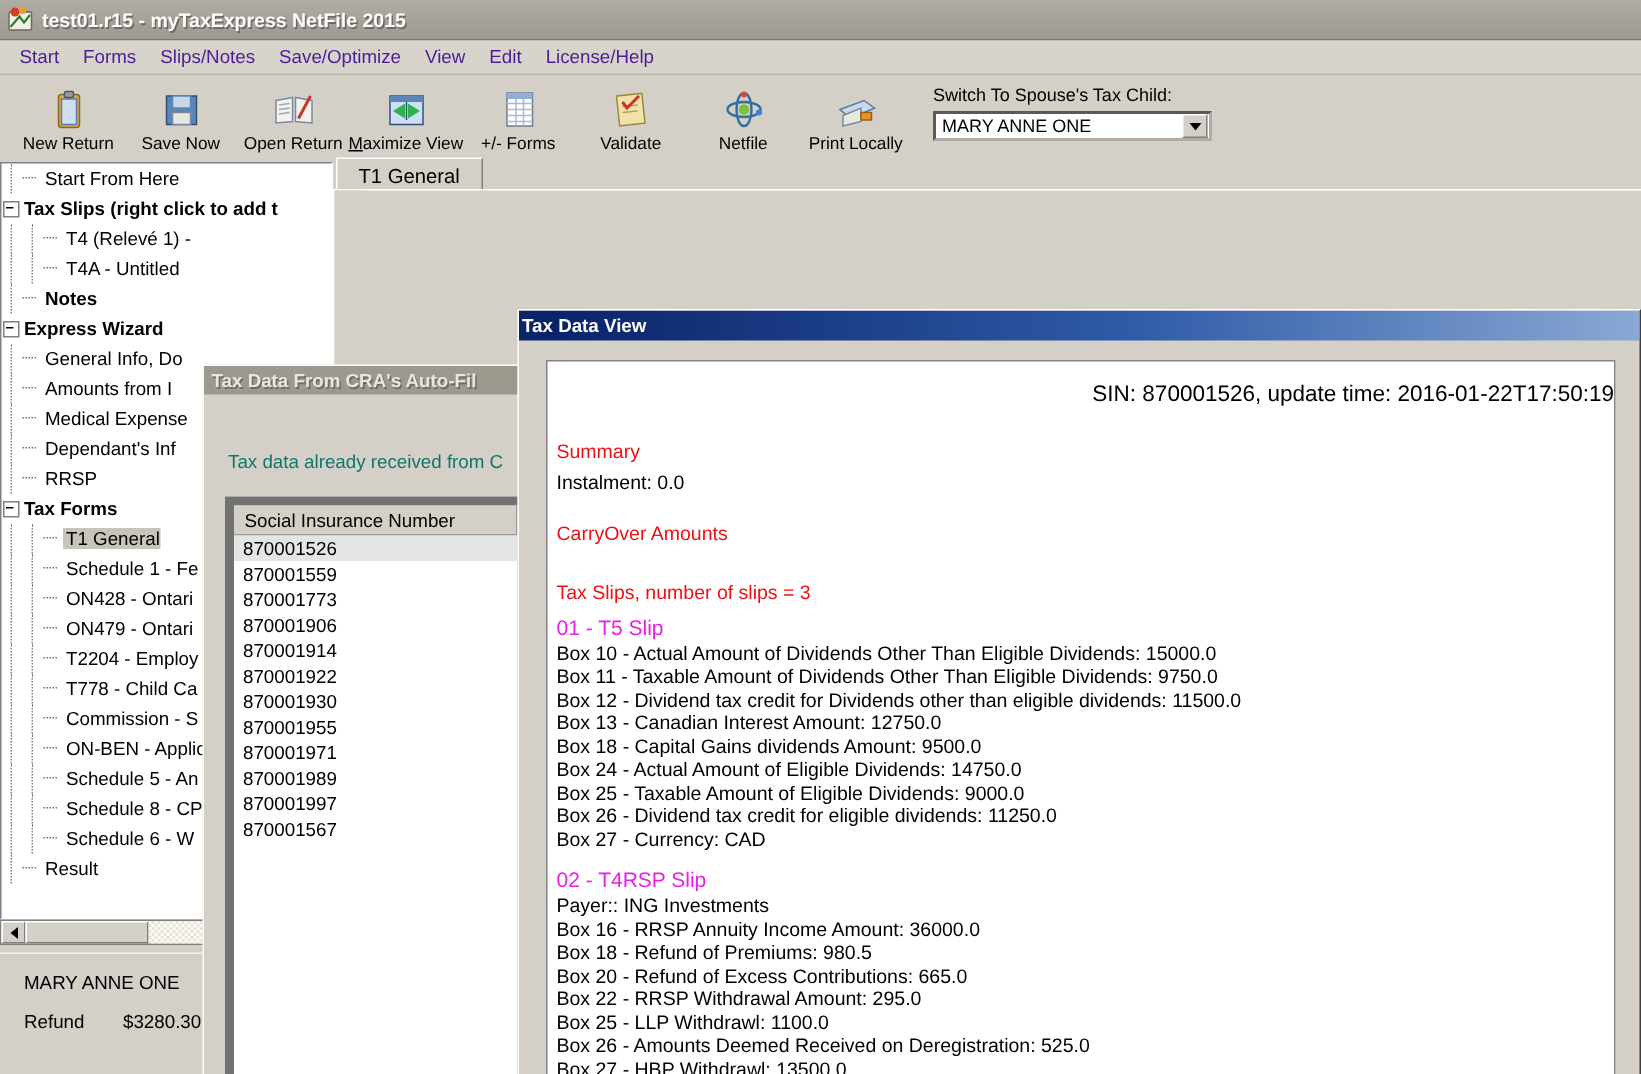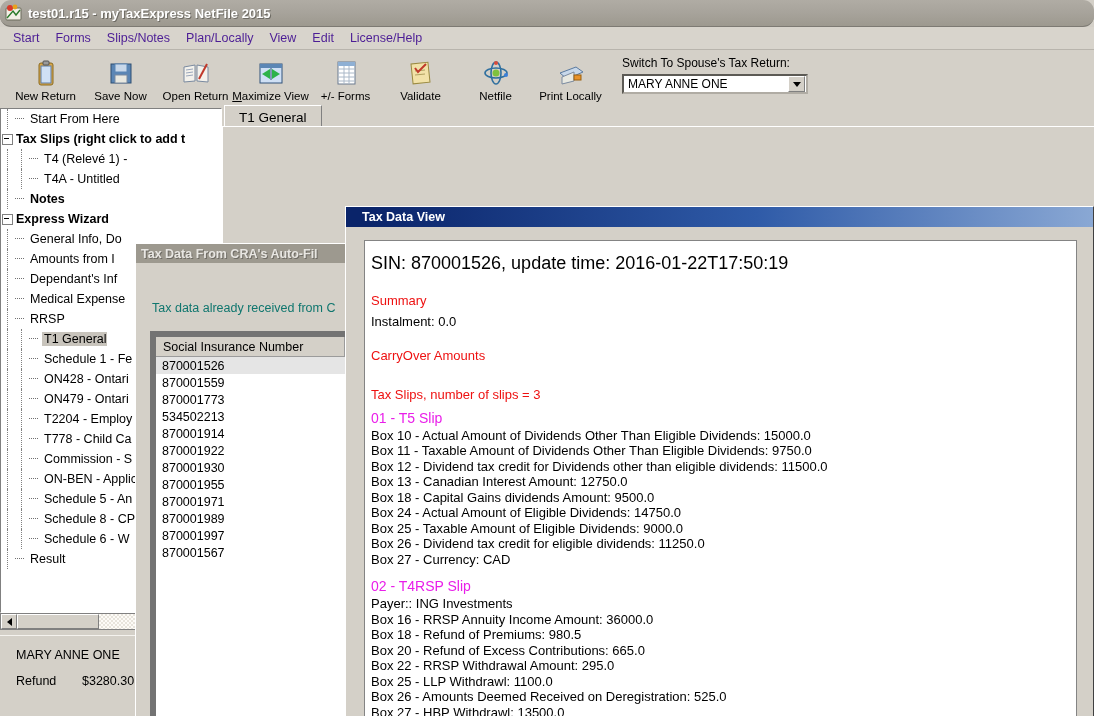--- a/index.html
+++ b/index.html
@@ -15,21 +15,21 @@
     width: 1094px; height: 716px;
     background: #d4d0c8;
     overflow: hidden;
   }
 
   
   .titlebar {
     position: absolute; left: 0; top: 0; width: 1094px; height: 27px;
     background: linear-gradient(to bottom, #b0aca4 0%, #a8a49c 45%, #9d998f 100%);
     border-bottom: 1px solid #7d7a73;
-    display: flex; align-items: center; border-radius: 11px;
+    display: flex; align-items: center;
   }
   .titlebar .app-icon {
     width: 18px; height: 18px; margin-left: 5px; margin-right: 5px;
     position: relative; flex: 0 0 auto;
   }
   .titlebar .title-text {
     font-size: 13px; font-weight: bold; color: #ffffff;
     text-shadow: 1px 1px 0 #6e6b64;
     letter-spacing: 0px;
   }
@@ -258,40 +258,40 @@
   .dlg-view {
     position: absolute; left: 345px; top: 104px; width: 749px; height: 612px;
     background: #d4d0c8;
     border-top: 1px solid #ffffff; border-left: 1px solid #ffffff;
     border-right: 1px solid #404040; border-bottom: 1px solid #404040;
     overflow: hidden;
   }
   .dlg-view .dv-title {
     height: 20px;
     background: linear-gradient(to right, #0a246a 0%, #0a246a 3%, #2f5ba8 55%, #8aa8d4 100%);
-    display: flex; align-items: center; padding-left: 16px;
+    display: flex; align-items: center; padding-left: 2px;
     font-size: 12.5px; font-weight: bold; color: #ffffff;
     white-space: nowrap;
   }
   .dv-body {
     position: absolute; left: 18px; top: 33px; width: 713px; height: 526px;
     background: #ffffff;
     border: 1px solid #848484;
     padding: 10px 0 0 4px;
     overflow: hidden;
   }
   .dv-line {
     font-size: 13px; color: #000; line-height: 15.5px; white-space: nowrap;
     padding-left: 2px;
   }
   .dv-line.h-red {
     color: #ee1111; font-size: 13px; line-height: 26px; font-weight: normal;
   }
   .dv-line.h-mag { color: #e91ee9; font-size: 14px; line-height: 20px; }
-  .dv-line.first { font-size: 18px; line-height: 24px; }
+  .dv-line.first { font-size: 15px; line-height: 24px; text-align: right; }
   .dv-spacer { height: 13px; }
   .dv-spacer.sm { height: 9px; }
 </style>
 </head>
 <body>
 
 <div id="app">
 
   <div class="titlebar">
     <div class="app-icon">
@@ -302,21 +302,21 @@
         <circle cx="10" cy="3" r="2.4" fill="#e8a21c"></circle>
       </svg>
     </div>
     <div class="title-text">test01.r15 - myTaxExpress NetFile 2015</div>
   </div>
 
   <div class="menubar">
     <div class="menu-item">Start</div>
     <div class="menu-item">Forms</div>
     <div class="menu-item">Slips/Notes</div>
-    <div class="menu-item">Plan/Locally</div>
+    <div class="menu-item">Save/Optimize</div>
     <div class="menu-item">View</div>
     <div class="menu-item">Edit</div>
     <div class="menu-item">License/Help</div>
   </div>
 
   <div class="toolbar">
 
     <div class="tb-btn">
       <div class="tb-icon">
         <svg width="30" height="29" viewBox="0 0 30 29">
@@ -412,21 +412,21 @@
         <svg width="30" height="29" viewBox="0 0 30 29">
           <path d="M4 14 L20 8 L27 13 L11 20 Z" fill="#c8d8ea" stroke="#5b7a9f"></path>
           <path d="M6 18 L18 13 L18 22 L6 25 Z" fill="#e8e8e0" stroke="#7a8aa0"></path>
           <rect x="18" y="16" width="7" height="5" fill="#e8922a" stroke="#9a6010"></rect>
         </svg>
       </div>
       <div class="tb-label">Print Locally</div>
     </div>
 
     <div class="spouse-area">
-      <div class="spouse-label">Switch To Spouse's Tax Return:</div>
+      <div class="spouse-label">Switch To Spouse's Tax Child:</div>
       <div class="spouse-select">
         <div class="sel-val">MARY ANNE ONE</div>
         <div class="sel-arrow"></div>
       </div>
     </div>
   </div>
 
   <div class="body-area">
 
     <div class="tab-strip">
@@ -488,31 +488,37 @@
             <span class="tlabel">General Info, Do</span>
           </div>
           <div class="tree-row">
             <span class="guide vline"></span>
             <span class="dash"></span>
             <span class="tlabel">Amounts from I</span>
           </div>
           <div class="tree-row">
             <span class="guide vline"></span>
             <span class="dash"></span>
+            <span class="tlabel">Medical Expense</span>
+          </div>
+          <div class="tree-row">
+            <span class="guide vline"></span>
+            <span class="dash"></span>
             <span class="tlabel">Dependant's Inf</span>
           </div>
           <div class="tree-row">
             <span class="guide vline"></span>
             <span class="dash"></span>
-            <span class="tlabel">Medical Expense</span>
-          </div>
-          <div class="tree-row">
-            <span class="guide vline"></span>
-            <span class="dash"></span>
             <span class="tlabel">RRSP</span>
+          </div>
+          <div class="tree-row bold">
+            <span class="expander box">
+              <span class="minus"></span>
+            </span>
+            <span class="tlabel">Tax Forms</span>
           </div>
           <div class="tree-row sel">
             <span class="guide vline"></span>
             <span class="guide vline"></span>
             <span class="dash"></span>
             <span class="tlabel">T1 General</span>
           </div>
           <div class="tree-row">
             <span class="guide vline"></span>
             <span class="guide vline"></span>
@@ -596,21 +602,21 @@
 
     <div class="dlg-cra">
       <div class="dlg-title">Tax Data From CRA's Auto-Fil</div>
       <div class="cra-note">Tax data already received from C</div>
       <div class="cra-list">
         <div class="lhead">Social Insurance Number</div>
         <div id="sin-rows">
             <div class="lrow selected">870001526</div>
             <div class="lrow">870001559</div>
             <div class="lrow">870001773</div>
-            <div class="lrow">534502213</div>
+            <div class="lrow">870001906</div>
             <div class="lrow">870001914</div>
             <div class="lrow">870001922</div>
             <div class="lrow">870001930</div>
             <div class="lrow">870001955</div>
             <div class="lrow">870001971</div>
             <div class="lrow">870001989</div>
             <div class="lrow">870001997</div>
             <div class="lrow">870001567</div>
           </div>
       </div>

